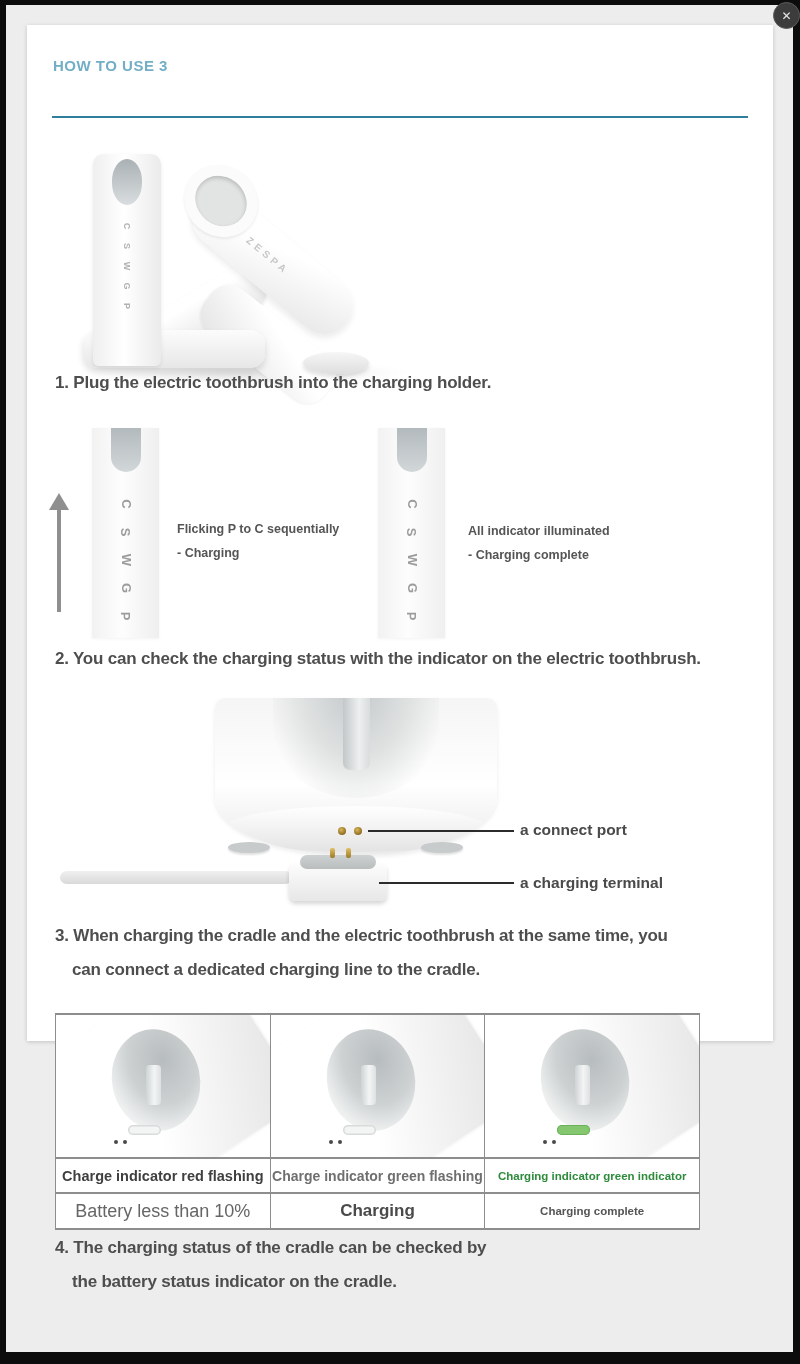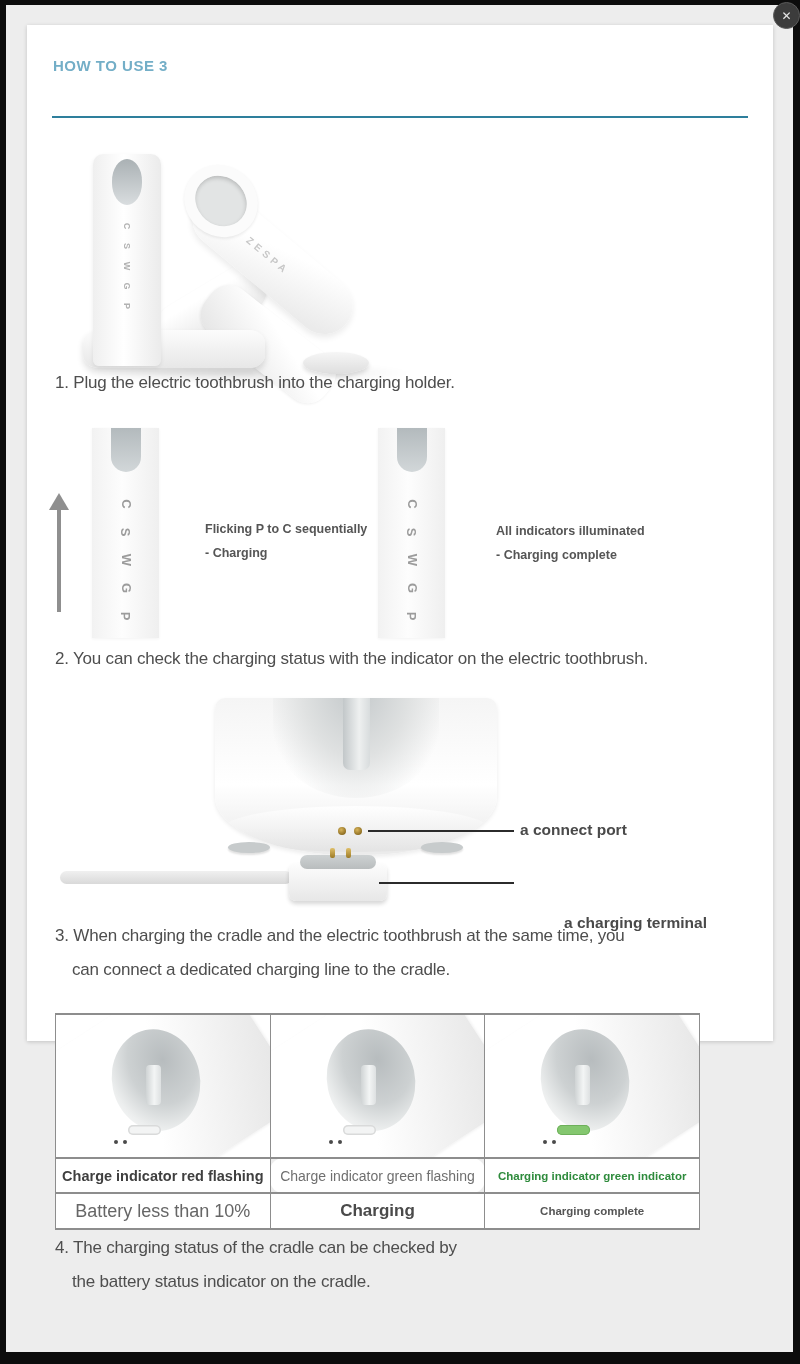--- a/index.html
+++ b/index.html
@@ -20,21 +20,21 @@
     position:absolute;left:773px;top:2px;width:25px;height:25px;border-radius:50%;
     background:#3c3c3c;border:1px solid #5a5a5a;color:#e8e8e8;
     display:flex;align-items:center;justify-content:center;font-size:12px;cursor:pointer;z-index:50;
   }
 
   
   .eyebrow{left:26px;top:32px;font-size:15px;font-weight:700;color:#73aec7;letter-spacing:.5px;}
   .title{left:17px;top:50px;font-size:25px;font-weight:700;color:#3b3b3b;letter-spacing:-.3px;}
   .rule{left:25px;top:91px;width:696px;height:2px;background:#2e7f9c;}
 
-  .step{font-size:17px;font-weight:400;color:#4e4e4e;letter-spacing:-.2px;white-space:nowrap;text-align:center;}
+  .step{font-size:17px;font-weight:700;color:#4e4e4e;letter-spacing:-.2px;white-space:nowrap;text-align:center;}
 
   
   .hero{left:30px;top:125px;width:430px;height:248px;}
   .hero-shadow{left:15px;top:212px;width:340px;height:22px;border-radius:50%;
     background:radial-gradient(ellipse at 50% 50%,rgba(0,0,0,.12),rgba(0,0,0,0) 70%);filter:blur(2px);}
   .ramp{border-radius:22px;background:linear-gradient(180deg,#ffffff 20%,#ececec 85%);box-shadow:0 1px 3px rgba(0,0,0,.07);}
   .ramp-left{left:96px;top:134px;width:118px;height:48px;transform:rotate(-31deg);}
   .ramp-right{left:168px;top:126px;width:152px;height:54px;transform:rotate(38deg);transform-origin:left top;
     background:linear-gradient(200deg,#ffffff 35%,#e4e4e4);}
   .hero-foot{left:246px;top:202px;width:66px;height:22px;border-radius:50%;
@@ -62,21 +62,21 @@
   
   .fig2-handle{width:67px;height:210px;top:403px;
     background:linear-gradient(90deg,#f2f2f2,#fdfdfd 45%,#efefef);box-shadow:0 1px 3px rgba(0,0,0,.05);}
   .fh-tip{position:absolute;left:50%;transform:translateX(-50%);top:0;width:30px;height:44px;
     border-radius:0 0 15px 15px;background:linear-gradient(180deg,#b3babd,#d2d7d9);}
   .fh-glyphs{left:50%;transform:translateX(-50%);top:62px;}
   .fh-glyphs span{font-size:13px;line-height:28px;}
   .arrow-shaft{left:30px;top:484px;width:4px;height:103px;background:#8f8f8f;}
   .arrow-head{left:22px;top:468px;width:0;height:0;border-left:10px solid transparent;
     border-right:10px solid transparent;border-bottom:17px solid #8f8f8f;}
-  .fig2-caption{font-size:12.5px;font-weight:700;color:#555555;white-space:nowrap;margin-left:28px;}
+  .fig2-caption{font-size:12.5px;font-weight:700;color:#555555;white-space:nowrap;}
 
   
   .cradle-body{left:188px;top:673px;width:282px;height:157px;
     border-radius:10px 10px 135px 135px/10px 10px 58px 58px;
     background:linear-gradient(180deg,#f5f5f5,#ffffff 55%,#ebebeb 94%);
     box-shadow:0 2px 4px rgba(0,0,0,.08);overflow:hidden;}
   .cradle-shade{position:absolute;left:58px;top:-12px;width:166px;height:112px;
     border-radius:0 0 85px 85px/0 0 70px 70px;
     background:radial-gradient(ellipse at 50% 0%,#c2c7c9 0%,#dfe1e1 45%,rgba(255,255,255,0) 78%);}
   .cradle-post{position:absolute;left:128px;top:0;width:27px;height:72px;border-radius:0 0 7px 7px;
@@ -109,21 +109,21 @@
     background:linear-gradient(115deg,#ffffff 52%,#e7e7e7 92%);box-shadow:1px 1px 3px rgba(0,0,0,.06);}
   .cr-cavity{position:absolute;left:56px;top:14px;width:88px;height:102px;border-radius:50%;transform:rotate(-12deg);
     background:radial-gradient(ellipse at 62% 32%,#b7bcbe 0%,#cdd1d2 45%,#eceeee 72%,#fafafa 90%);}
   .cr-post{position:absolute;left:90px;top:50px;width:15px;height:40px;border-radius:4px;
     background:linear-gradient(90deg,#cfd3d4,#f3f5f5 55%,#dde0e1);}
   .cr-pill{position:absolute;left:72px;top:110px;width:33px;height:10px;border-radius:6px;
     background:#f3f4f4;box-shadow:inset 0 0 0 1.5px #d9dada;}
   .cr-pill.on{background:#84c76f;box-shadow:inset 0 0 0 1px #6db05a;}
   .cr-dot{position:absolute;top:125px;width:4px;height:4px;border-radius:50%;background:#4a4a4a;}
   .lbl-dark{font-size:14.5px;font-weight:700;color:#3f3f3f;}
-  .lbl-gray{font-size:14px;font-weight:400;color:#6f6f6f;border-radius:13px;}
+  .lbl-gray{font-size:14px;font-weight:700;color:#6f6f6f;}
   .lbl-green{font-size:11.5px;font-weight:700;color:#2e8b3c;}
   .st-gray{font-size:18px;font-weight:400;color:#666666;}
   .st-big{font-size:17px;font-weight:700;color:#4a4a4a;}
   .st-small{font-size:11.5px;font-weight:700;color:#555555;}
 </style>
 </head>
 <body>
 
 <div class="page">
   <div class="card">
@@ -176,21 +176,21 @@
     <div class="abs fig2-handle" style="left:351px;">
       <div class="fh-tip"></div>
       <div class="glyph-col fh-glyphs">
         <span>C</span>
         <span>S</span>
         <span>W</span>
         <span>G</span>
         <span>P</span>
       </div>
     </div>
-    <div class="abs fig2-caption" style="left:441px;top:499px;">All indicators illuminated</div>
+    <div class="abs fig2-caption" style="left:441px;top:499px;">All indicator illuminated</div>
     <div class="abs fig2-caption" style="left:441px;top:523px;">- Charging complete</div>
 
     <div class="abs step" style="left:28px;top:624px;">2. You can check the charging status with the indicator on the electric toothbrush.</div>
 
     <div class="abs cradle-body">
       <div class="cradle-shade"></div>
       <div class="cradle-post"></div>
       <div class="cradle-rim"></div>
     </div>
     <div class="abs foot-pad" style="left:201px;"></div>
@@ -199,21 +199,21 @@
     <div class="abs gold-dot" style="left:327px;"></div>
     <div class="abs leader" style="left:341px;top:805px;width:146px;"></div>
     <div class="abs fig3-label" style="left:493px;top:796px;">a connect port</div>
 
     <div class="abs cable"></div>
     <div class="abs terminal"></div>
     <div class="abs term-plate"></div>
     <div class="abs term-pin" style="left:303px;"></div>
     <div class="abs term-pin" style="left:319px;"></div>
     <div class="abs leader" style="left:352px;top:857px;width:135px;"></div>
-    <div class="abs fig3-label" style="left:493px;top:889px;margin-left:44px;">a charging terminal</div>
+    <div class="abs fig3-label" style="left:493px;top:849px;">a charging terminal</div>
 
     <div class="abs step" style="left:28px;top:901px;">3. When charging the cradle and the electric toothbrush at the same time, you</div>
     <div class="abs step" style="left:45px;top:935px;">can connect a dedicated charging line to the cradle.</div>
 
     <table class="abs s-table">
       <tbody>
           <tr>
         <td class="img-cell">
           <div class="cr-shadow"></div>
           <div class="cr-board"></div>

